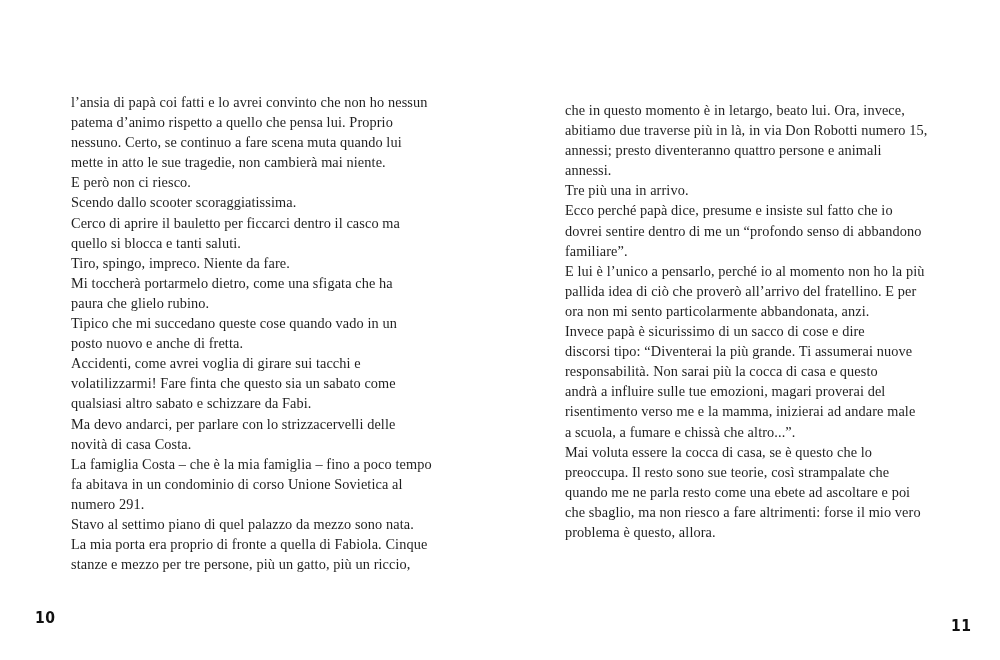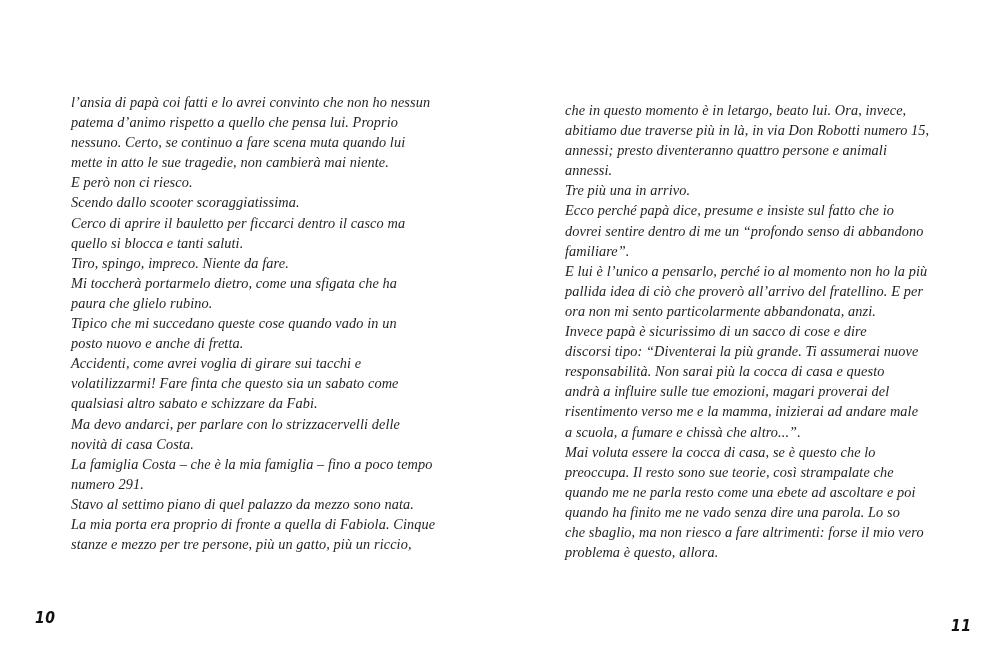--- a/index.html
+++ b/index.html
@@ -8,21 +8,20 @@
     width: 1000px;
     height: 660px;
     position: relative;
     overflow: hidden;
     font-family: "Liberation Serif", serif;
   }
   .spread {
     position: absolute;
     inset: 0;
     background: #ffffff;
-    font-style: italic;
   }
   .page {
     position: absolute;
     top: 0;
     height: 660px;
   }
   .page-left  { left: 0;   width: 500px; }
   .page-right { left: 500px; width: 500px; margin-top: 8px; }
   .text-block {
     position: absolute;
@@ -72,20 +71,21 @@
         <div class="text-line">Mi toccherà portarmelo dietro, come una sfigata che ha</div>
         <div class="text-line">paura che glielo rubino.</div>
         <div class="text-line">Tipico che mi succedano queste cose quando vado in un</div>
         <div class="text-line">posto nuovo e anche di fretta.</div>
         <div class="text-line">Accidenti, come avrei voglia di girare sui tacchi e</div>
         <div class="text-line">volatilizzarmi! Fare finta che questo sia un sabato come</div>
         <div class="text-line">qualsiasi altro sabato e schizzare da Fabi.</div>
         <div class="text-line">Ma devo andarci, per parlare con lo strizzacervelli delle</div>
         <div class="text-line">novità di casa Costa.</div>
         <div class="text-line">La famiglia Costa – che è la mia famiglia – fino a poco tempo</div>
+        <div class="text-line">fa abitava in un condominio di corso Unione Sovietica al</div>
         <div class="text-line">numero 291.</div>
         <div class="text-line">Stavo al settimo piano di quel palazzo da mezzo sono nata.</div>
         <div class="text-line">La mia porta era proprio di fronte a quella di Fabiola. Cinque</div>
         <div class="text-line">stanze e mezzo per tre persone, più un gatto, più un riccio,</div>
       </div>
     <div class="page-number">10</div>
   </div>
 
   <div class="page page-right">
     <div class="text-block">
@@ -102,20 +102,19 @@
         <div class="text-line">ora non mi sento particolarmente abbandonata, anzi.</div>
         <div class="text-line">Invece papà è sicurissimo di un sacco di cose e dire</div>
         <div class="text-line">discorsi tipo: “Diventerai la più grande. Ti assumerai nuove</div>
         <div class="text-line">responsabilità. Non sarai più la cocca di casa e questo</div>
         <div class="text-line">andrà a influire sulle tue emozioni, magari proverai del</div>
         <div class="text-line">risentimento verso me e la mamma, inizierai ad andare male</div>
         <div class="text-line">a scuola, a fumare e chissà che altro...”.</div>
         <div class="text-line">Mai voluta essere la cocca di casa, se è questo che lo</div>
         <div class="text-line">preoccupa. Il resto sono sue teorie, così strampalate che</div>
         <div class="text-line">quando me ne parla resto come una ebete ad ascoltare e poi</div>
-        <div class="text-line">quando ha finito me ne vado senza dire una parola. Lo so</div>
         <div class="text-line">che sbaglio, ma non riesco a fare altrimenti: forse il mio vero</div>
         <div class="text-line">problema è questo, allora.</div>
       </div>
     <div class="page-number">11</div>
   </div>
 
 </div>
 
 </body></html>

